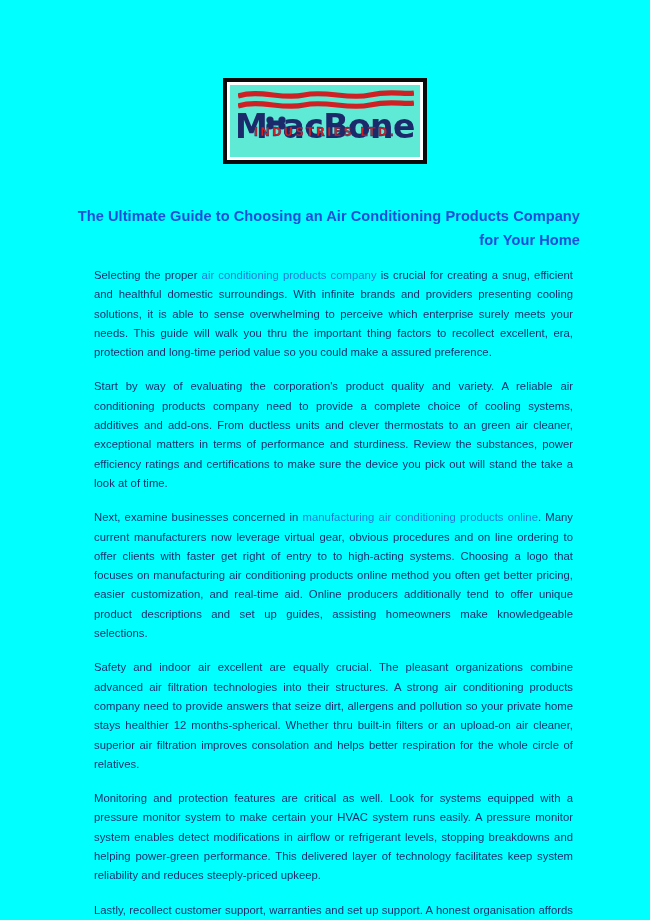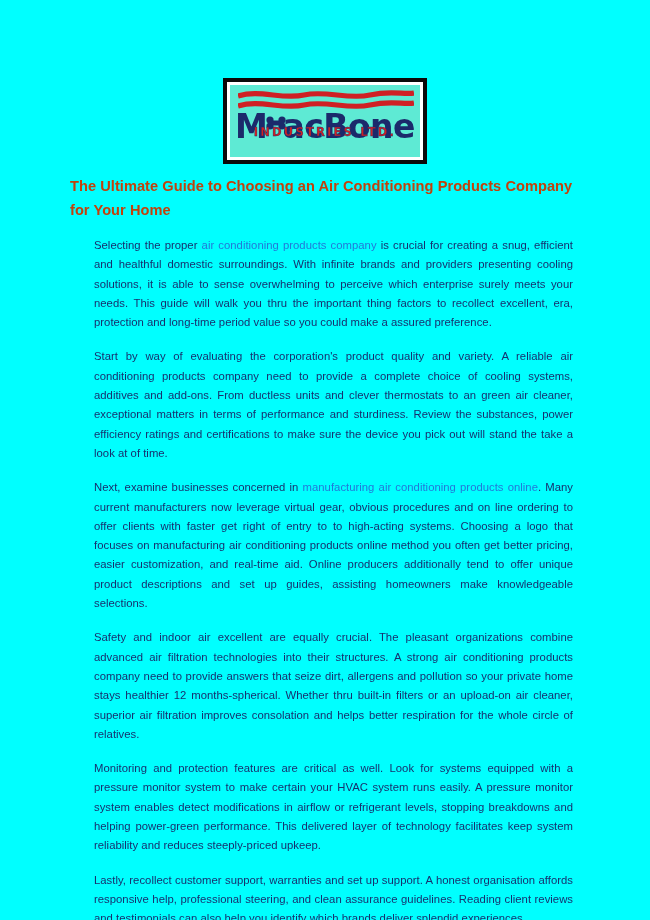--- a/index.html
+++ b/index.html
@@ -94,23 +94,23 @@
     font-size: 11.5px;
     line-height: 15px;
     letter-spacing: 2.2px;
     color: #cf2024;
     -webkit-text-stroke: 0.35px #1b2a6b;
     white-space: nowrap;
   }
 
   
   .title {
-    margin: 10px 70px 0 70px;
-    text-align: left;
-    color: #c2410c;
+    margin: 40px 70px 0 70px;
+    text-align: right;
+    color: #1d4ed8;
     font-weight: bold;
     font-size: 14.6px;
     line-height: 24px;
     letter-spacing: 0.05px;
   }
 
   
   .content {
     margin: 14px 0 0 0;
     padding: 0 77px 0 78px;

